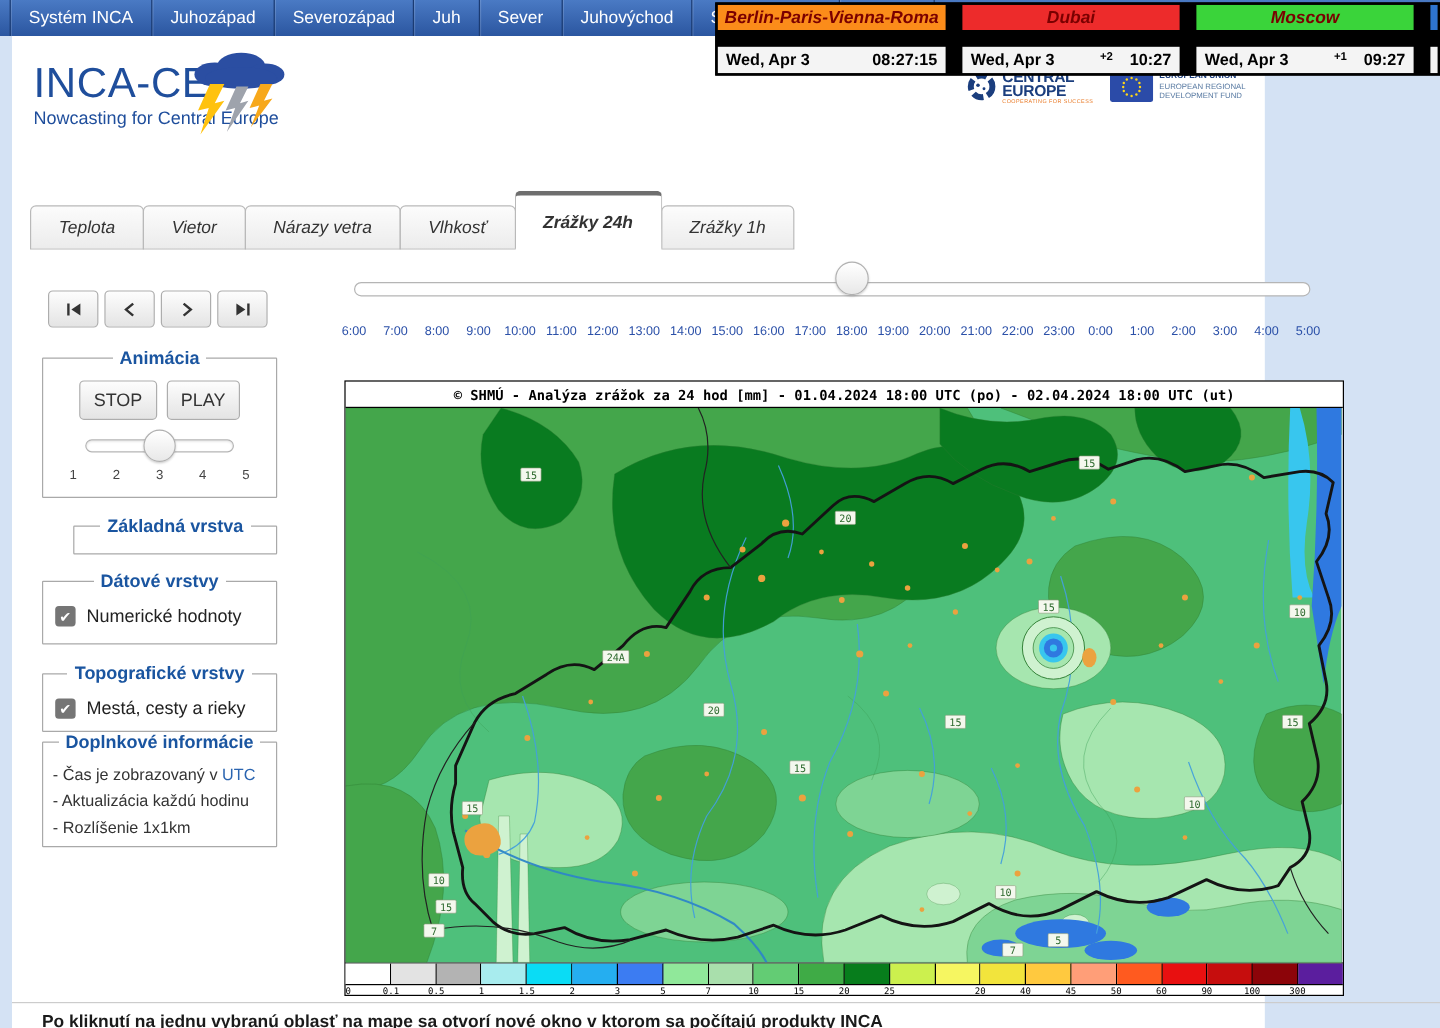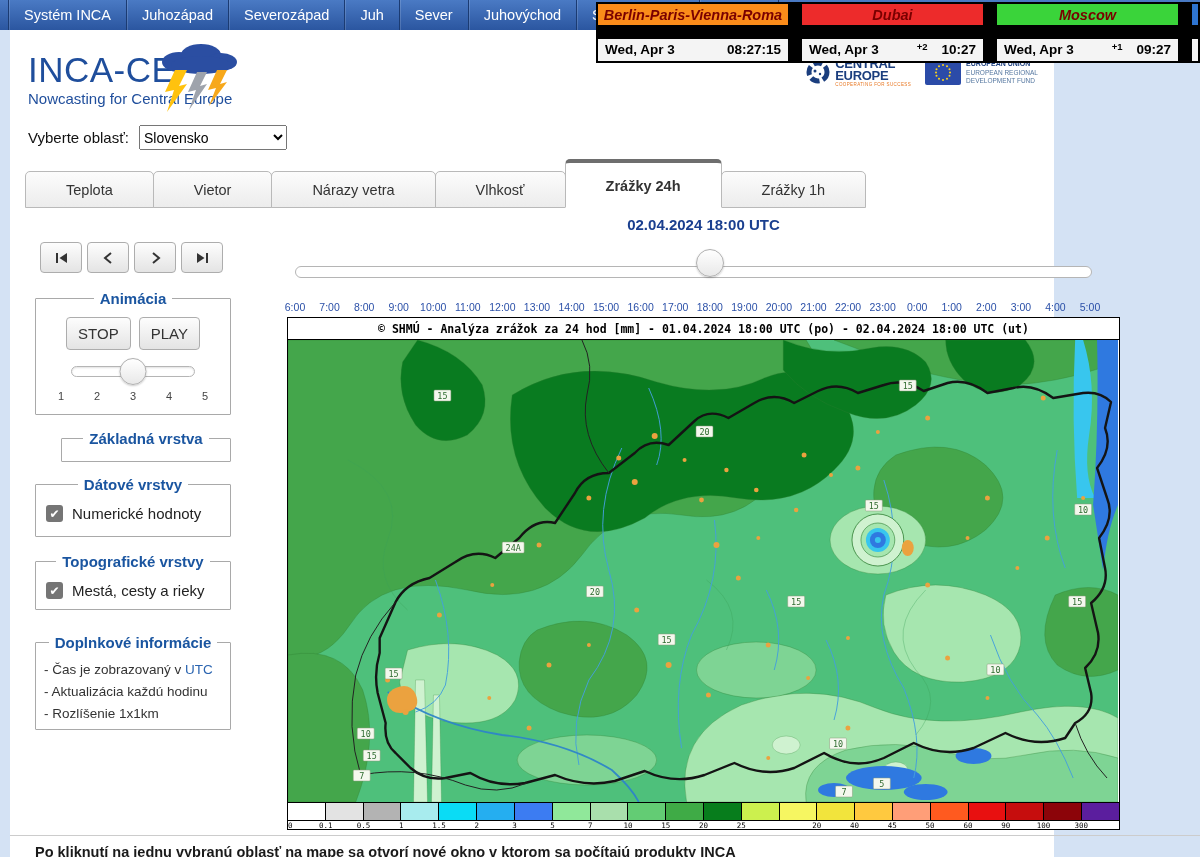--- a/index.html
+++ b/index.html
@@ -33,22 +33,22 @@
   .ce .tag{font-size:4.5px;color:#e87722;letter-spacing:.4px;font-weight:normal;}
   .eu{display:flex;align-items:center;gap:5px;}
   .eu .lines{font-size:6.5px;color:#5577a0;line-height:1.25;}
   .eu .lines b{color:#1b3e7e;font-size:7px;}
   
   .region{position:absolute;left:18px;top:95px;display:flex;align-items:center;gap:10px;font-size:15px;color:#111;}
   .region select{width:148px;height:25px;font-size:14px;font-family:"Liberation Sans",sans-serif;}
   
   .tabs{position:absolute;left:15px;top:135px;display:flex;align-items:flex-end;height:43px;}
   .tab{box-sizing:border-box;height:37px;display:flex;align-items:center;justify-content:center;
-    padding:0 40px;font-size:14.5px;color:#333;background:linear-gradient(#fcfcfc,#ececec);
-    border:1px solid #b9b9b9;border-radius:5px 5px 0 0;margin-right:-1px;cursor:pointer;white-space:nowrap;}
+    padding:0 23px;font-size:14.5px;color:#333;background:linear-gradient(#fcfcfc,#ececec);
+    border:1px solid #b9b9b9;border-radius:5px 5px 0 0;margin-right:-1px;cursor:pointer;white-space:nowrap;font-style:italic;}
   .tab.active{height:49px;background:#fff;font-weight:bold;border-top:4px solid #6e6e6e;
     border-bottom:1px solid #fff;position:relative;z-index:2;padding-top:2px;}
   
   .workspace{position:absolute;left:0;top:172px;width:1190px;height:633px;}
   
   .sidebar{position:absolute;left:25px;top:40px;width:196px;}
   .mediarow{display:flex;gap:5px;margin-left:5px;}
   .mbtn{width:40px;height:29px;border:1px solid #adadad;border-radius:4px;
     background:linear-gradient(#fdfdfd,#e4e4e4);display:flex;align-items:center;justify-content:center;cursor:pointer;}
   fieldset{border:1px solid #a9a9a9;border-radius:1px;margin:0 0 0 0;padding:4px 8px 10px;}
@@ -65,21 +65,21 @@
     box-shadow:0 1px 2px rgba(0,0,0,.2);cursor:pointer;z-index:2;}
   .nums{display:flex;justify-content:space-between;width:150px;margin:6px auto 2px;font-size:11px;color:#444;}
   .fs-base{margin-top:15px;margin-left:26px;}
   .optrow{display:flex;align-items:center;gap:9px;margin:8px 0 0 2px;font-size:15px;color:#222;cursor:pointer;}
   .radio{width:16px;height:16px;border-radius:50%;border:2px solid #9a9a9a;background:#fff;flex:0 0 auto;position:relative;}
   .radio.sel::after{content:"";position:absolute;left:3px;top:3px;width:10px;height:10px;border-radius:50%;background:#5a5a5a;}
   .check{width:17px;height:17px;border-radius:3px;background:#757575;color:#fff;font-size:12px;
     display:flex;align-items:center;justify-content:center;flex:0 0 auto;}
   .fs-data{margin-top:14px;padding-bottom:14px;}
   .fs-topo{margin-top:16px;padding-bottom:10px;}
-  .fs-info{margin-top:24px;padding-bottom:8px;}
+  .fs-info{margin-top:0;padding-bottom:8px;}
   .infoline{font-size:13.5px;color:#333;margin-top:7px;}
   .infoline a{color:#2a64b0;text-decoration:none;cursor:pointer;}
   
   .timeline{position:absolute;left:277px;top:0;width:833px;}
   .tl-title{text-align:center;font-weight:bold;font-size:15px;color:#1a3f8f;margin-top:14px;}
   .tl-slider{position:relative;height:30px;margin-top:24px;}
   .tl-track{position:absolute;left:8px;width:795px;top:9px;height:10px;background:#fff;
     border:1px solid #b5b5b5;border-radius:6px;cursor:pointer;}
   .tl-handle{position:absolute;top:-8px;width:26px;height:26px;}
   .tl-ticks{position:relative;left:8px;width:795px;height:14px;margin-top:14px;}
@@ -187,24 +187,20 @@
         </g>
       </svg>
       <div class="lines">
         <b>EUROPEAN UNION</b><br>
         <span>EUROPEAN REGIONAL</span><br>
         <span>DEVELOPMENT FUND</span>
       </div>
     </div>
   </div>
 
-  <div class="region">
-    <span>Vyberte oblasť:</span>
-    <select id="regionSelect"><option>Slovensko</option></select>
-  </div>
 
   <div class="tabs" id="tabs">
       <div class="tab">Teplota</div>
       <div class="tab">Vietor</div>
       <div class="tab">Nárazy vetra</div>
       <div class="tab">Vlhkosť</div>
       <div class="tab active">Zrážky 24h</div>
       <div class="tab">Zrážky 1h</div>
     </div>
 
@@ -284,21 +280,20 @@
         <div class="infoline">
           <span>- Čas je zobrazovaný v</span>
           <a>UTC</a>
         </div>
         <div class="infoline">- Aktualizácia každú hodinu</div>
         <div class="infoline">- Rozlíšenie 1x1km</div>
       </fieldset>
     </div>
 
     <div class="timeline">
-      <div class="tl-title">02.04.2024 18:00 UTC</div>
       <div class="tl-slider">
         <div class="tl-track"></div>
         <div class="handle tl-handle" id="timeHandle" style="left: calc(422.783px);"></div>
       </div>
       <div class="tl-ticks" id="timeTicks">
           <span style="left: 0%;">6:00</span>
           <span style="left: 4.34783%;">7:00</span>
           <span style="left: 8.69565%;">8:00</span>
           <span style="left: 13.0435%;">9:00</span>
           <span style="left: 17.3913%;">10:00</span>

